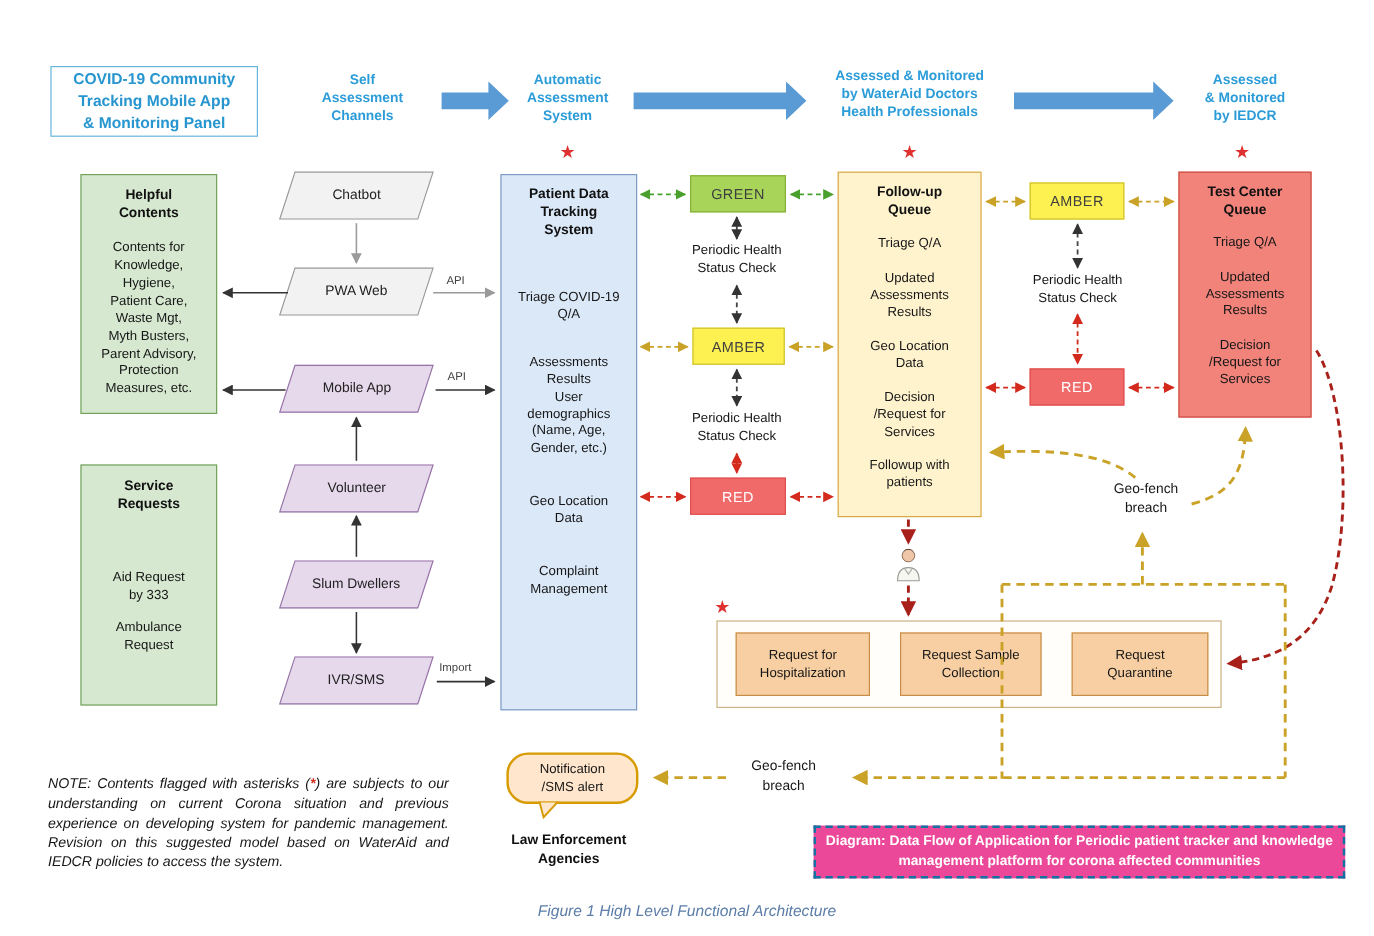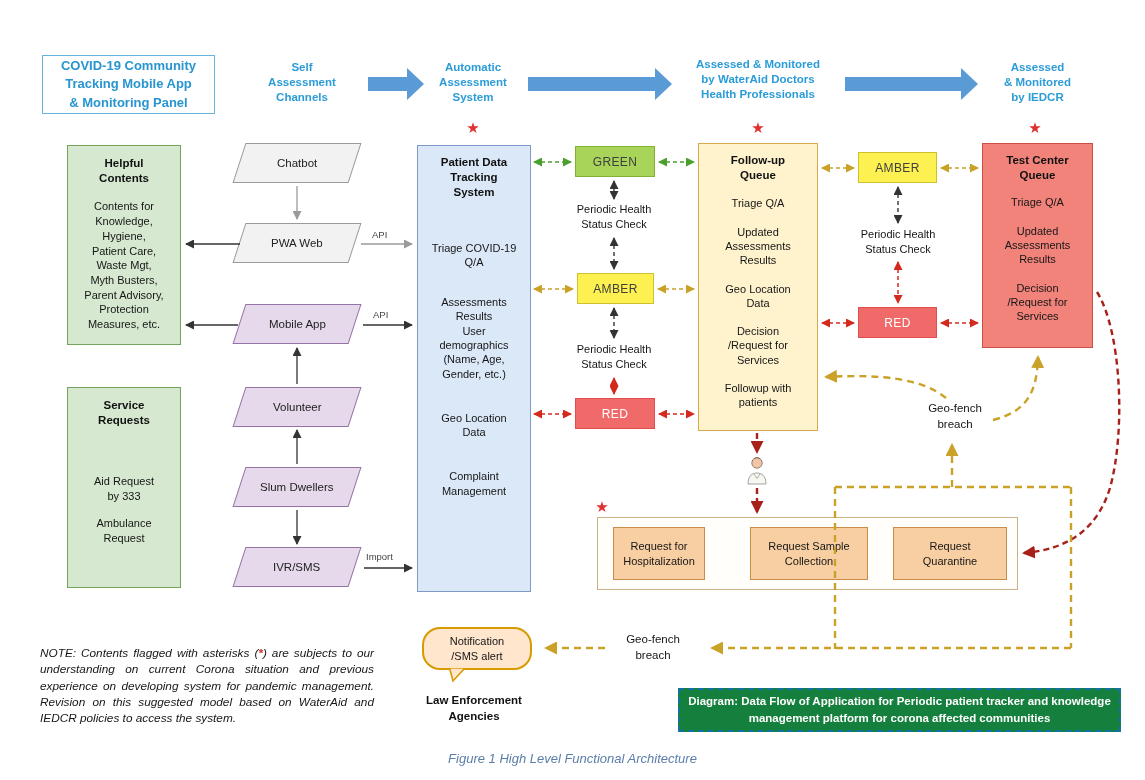--- a/index.html
+++ b/index.html
@@ -34,21 +34,21 @@
   .container-box{border:1.5px solid #cbb287;background:#fffefb;z-index:2}
   .req{background:#f8cfa2;border:1px solid #c98d4a;display:flex;align-items:center;justify-content:center;
     text-align:center;font-size:11px;z-index:3;line-height:1.35}
   .geo-lbl{font-size:11.5px;text-align:center;line-height:1.35;z-index:6}
   .bubble{background:#ffe6cc;border:2px solid #d79b00;border-radius:18px;display:flex;align-items:center;
     justify-content:center;text-align:center;font-size:11px;z-index:2;line-height:1.35}
   .tail{z-index:3}
   .agency{font-weight:bold;font-size:11.5px;text-align:center;line-height:1.4;color:#111;z-index:2}
   .note{font-style:italic;font-size:11.8px;text-align:justify;line-height:1.38;z-index:2}
   .note .red{color:#d42a1e;font-weight:bold}
-  .caption-box{background:#15803d;border:2px dashed #1272a3;color:#fff;font-weight:bold;font-size:11.5px;text-align:center;
+  .caption-box{background:#ec4899;border:2px dashed #1272a3;color:#fff;font-weight:bold;font-size:11.5px;text-align:center;
     display:flex;align-items:center;justify-content:center;line-height:1.45;padding:20px 8px;z-index:2}
   .fig-cap{font-style:italic;font-size:13px;color:#5b7da8;text-align:center;width:100%;z-index:2}
   svg.overlay{position:absolute;inset:0;z-index:5;pointer-events:none}
   .doctor{z-index:6}
 </style>
 </head>
 <body>
 
 <div class="canvas">
 
@@ -254,21 +254,21 @@
   <div class="abs doctor" style="left:746px;top:455px;width:22px;height:30px">
     <svg width="22" height="30" viewBox="0 0 22 30">
       <path d="M2,29 c0,-8 4,-11 9,-11 c5,0 9,3 9,11 z" fill="#f7f7f2" stroke="#9a9a94" stroke-width="0.9"></path>
       <path d="M8,19 l3,4.5 l3,-4.5" fill="none" stroke="#b0b0ab" stroke-width="1"></path>
       <circle cx="11" cy="8" r="5.2" fill="#f0c6a8" stroke="#8a6b52" stroke-width="0.8"></circle>
       <path d="M5.6,7.5 a5.5,5.5 0 0 1 10.8,0 l-1.6,-3.6 a5,4.2 0 0 0 -7.6,0 z" fill="#4a3526"></path>
     </svg>
   </div>
 
   <div class="abs container-box" style="left:597px;top:517px;width:421px;height:73px"></div>
-  <div class="abs req" style="left:613px;top:527px;width:92px;height:53px" data-bind="requests_panel.items.0">Request for
+  <div class="abs req" style="left:613px;top:527px;width:112px;height:53px" data-bind="requests_panel.items.0">Request for
 Hospitalization</div>
   <div class="abs req" style="left:750px;top:527px;width:118px;height:53px" data-bind="requests_panel.items.1">Request Sample
 Collection</div>
   <div class="abs req" style="left:893px;top:527px;width:114px;height:53px" data-bind="requests_panel.items.2">Request
 Quarantine</div>
 
   <div class="abs geo-lbl" style="left:910px;top:401px;width:90px" data-bind="geo_fence.label_right">Geo-fench
 breach</div>
   <div class="abs geo-lbl" style="left:607px;top:632px;width:92px" data-bind="geo_fence.label_bottom">Geo-fench
 breach</div>

